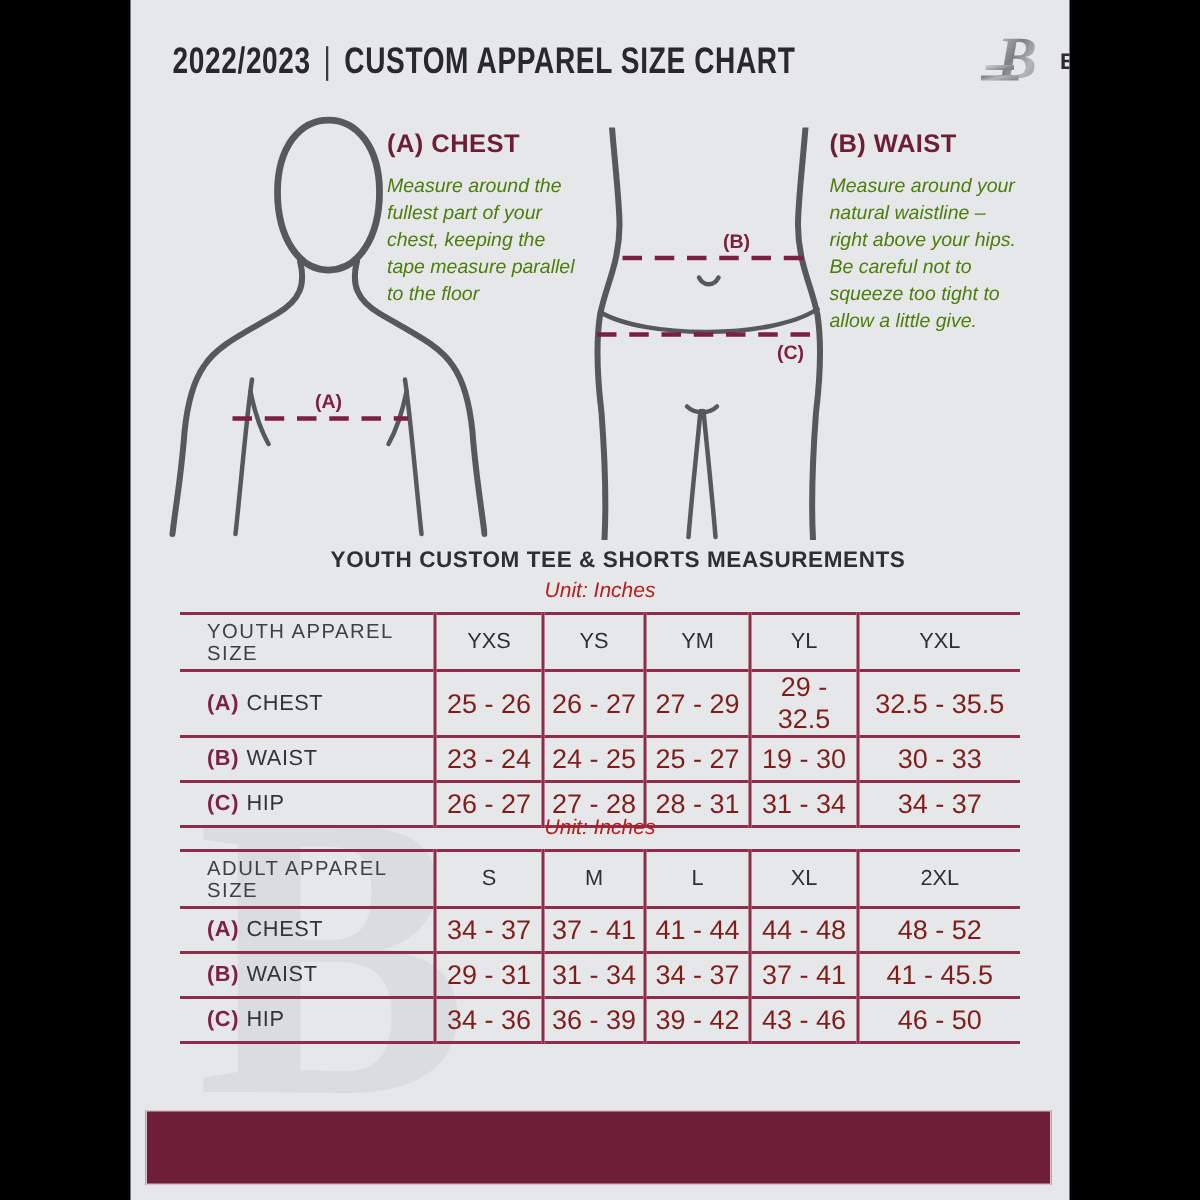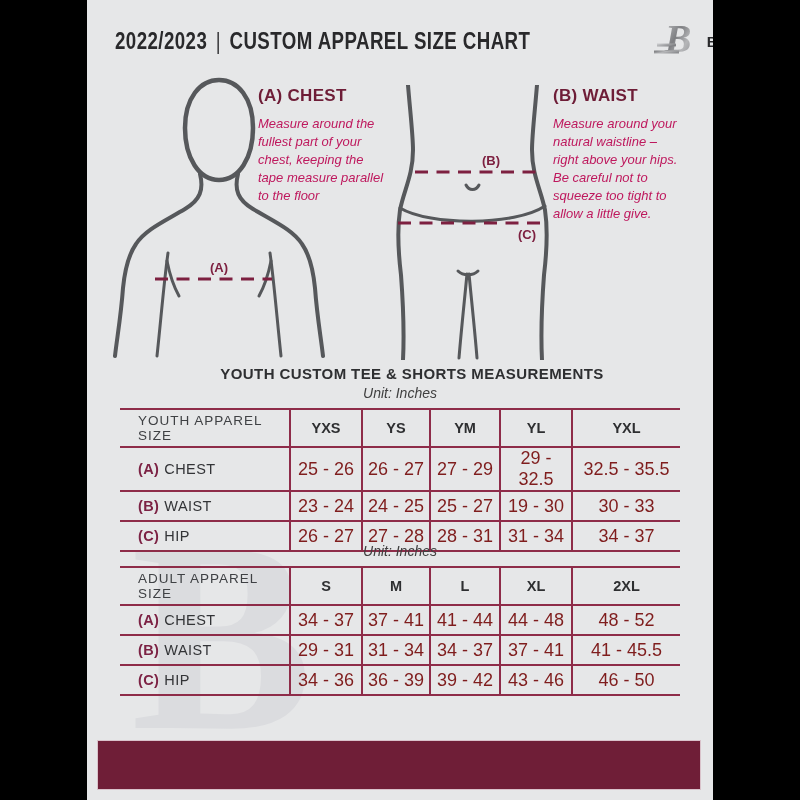--- a/index.html
+++ b/index.html
@@ -15,33 +15,33 @@
   .brand-name{font-size:15px;font-weight:700;letter-spacing:6px;color:#2a2a2c;}
 
   
   .fig{position:absolute;z-index:1;}
   .fig path{fill:none;stroke:#56585b;stroke-width:4;stroke-linecap:round;stroke-linejoin:round;}
   .fig path.dash{stroke:#7d2040;stroke-width:3;stroke-dasharray:13 8.5;stroke-linecap:butt;}
   .fig path.thin{stroke-width:3;}
   .fig text{font-family:"Liberation Sans",sans-serif;font-size:13px;font-weight:700;fill:#7d2040;}
   .guide-block{position:absolute;z-index:2;}
   .guide-heading{margin:0 0 9px 0;font-size:17px;font-weight:800;color:#6e1d37;letter-spacing:.3px;}
-  .guide-body{margin:0;font-size:13px;font-style:italic;color:#be185d;line-height:1.38;white-space:pre-line;}
+  .guide-body{margin:0;font-size:13px;font-style:italic;color:#4d7c0f;line-height:1.38;white-space:pre-line;}
 
   
   .measure-section{position:absolute;left:0;width:100%;z-index:2;text-align:center;}
   .section-title{margin:0;font-size:15px;font-weight:700;color:#2e2f31;letter-spacing:.4px;line-height:19px;padding-left:24px;}
-  .section-unit{margin:2px 0 0 0;font-size:14px;font-style:italic;color:#404040;line-height:17px;}
+  .section-unit{margin:2px 0 0 0;font-size:14px;font-style:italic;color:#b91c1c;line-height:17px;}
   table.size-table{border-collapse:collapse;table-layout:fixed;width:560px;margin:6px auto 16px auto;border-top:2px solid #8e2c49;}
   table.size-table tr{border-bottom:2px solid #8e2c49;}
   table.size-table th,table.size-table td{border-left:2px solid #8e2c49;padding:0;text-align:center;vertical-align:middle;background:transparent;}
   table.size-table th:first-child,table.size-table td:first-child{border-left:none;text-align:left;padding-left:18px;}
   table.size-table thead tr{height:38px;}
   table.size-table tbody tr{height:30px;}
-  .col-head{font-size:14.5px;font-weight:700;color:#2e2f31;}
+  .col-head{font-size:14.5px;font-weight:400;color:#2e2f31;}
   .lbl-head{font-size:13.5px;font-weight:400;color:#3f4144;letter-spacing:1px;}
   .row-lbl{font-size:14.5px;color:#333437;letter-spacing:.4px;}
   .row-lbl .pfx{font-weight:700;color:#7c2244;margin-right:5px;}
   .val{font-size:18px;color:#7f1d1d;}
 
   
   .watermark{position:absolute;left:44px;top:534px;z-index:0;font-family:"Liberation Serif",serif;font-size:272px;line-height:.76;font-weight:700;color:#dbdcdf;user-select:none;}
   .footer-bar{position:absolute;left:10px;top:740px;width:604px;height:50px;background:#6f1e37;border:1px solid #d9c2ca;box-sizing:border-box;z-index:2;}
 </style>
 </head>

